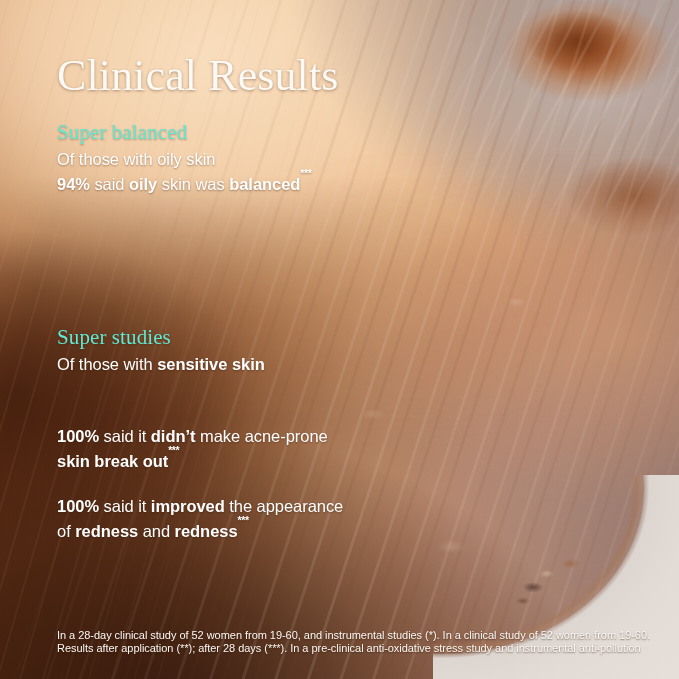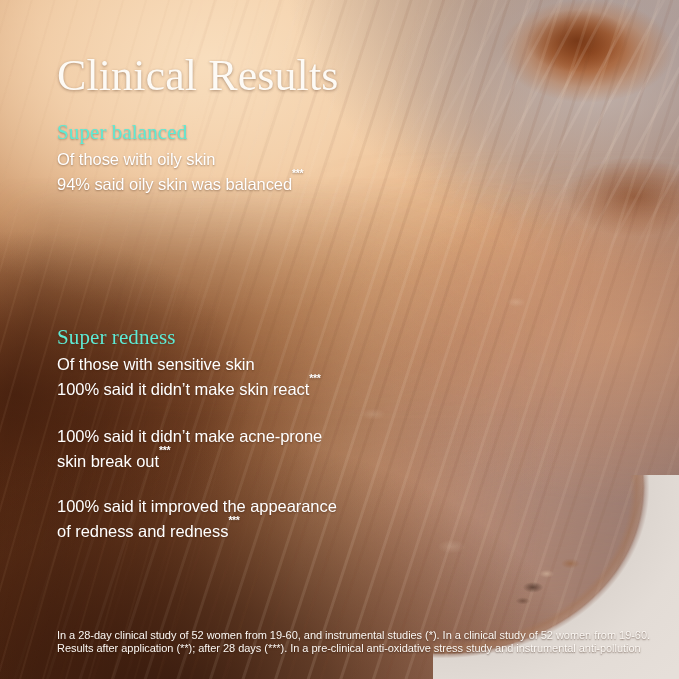--- a/index.html
+++ b/index.html
@@ -295,21 +295,21 @@
   .line {
     font-family:"Liberation Sans", sans-serif;
     font-size:16.5px;
     line-height:24.5px;
     font-weight:400;
     color:#ffffff;
     letter-spacing:-0.05px;
     text-shadow:0 1px 2px rgba(60,28,12,0.42);
     white-space:nowrap;
   }
-  .line b { font-weight:400;margin-top:15px; }
+  .line b { font-weight:700;margin-top:15px; }
 
   sup.stars {
     font-size:10.5px;
     font-weight:700;
     line-height:0;
     position:relative;
     top:-6px;
     letter-spacing:-0.4px;
   }
 
@@ -365,26 +365,23 @@
       <div class="line">
         <span>Of those with oily skin</span>
       </div>
       <div class="line">
         <b>94%</b><span> said </span><b>oily</b><span> skin was </span><b>balanced</b><sup class="stars">***</sup>
       </div>
     </div>
 
 
     <div class="block" id="block-gentle">
-      <div class="sub">Super redness</div>
+      <div class="sub">Super studies</div>
       <div class="line">
         <span>Of those with </span><b>sensitive skin</b>
-      </div>
-      <div class="line">
-        <b>100%</b><span> said it </span><b>didn’t</b><span> make skin </span><b>react</b><sup class="stars">***</sup>
       </div>
     </div>
 
     <div class="block" id="block-acne">
       <div class="line">
         <b>100%</b><span> said it </span><b>didn’t</b><span> make acne-prone</span>
       </div>
       <div class="line">
         <b>skin break out</b><sup class="stars">***</sup>
       </div>

